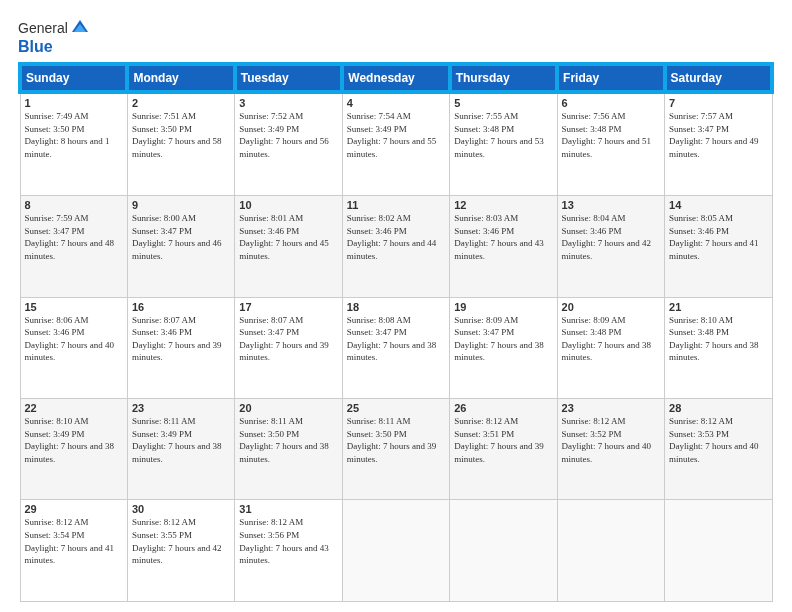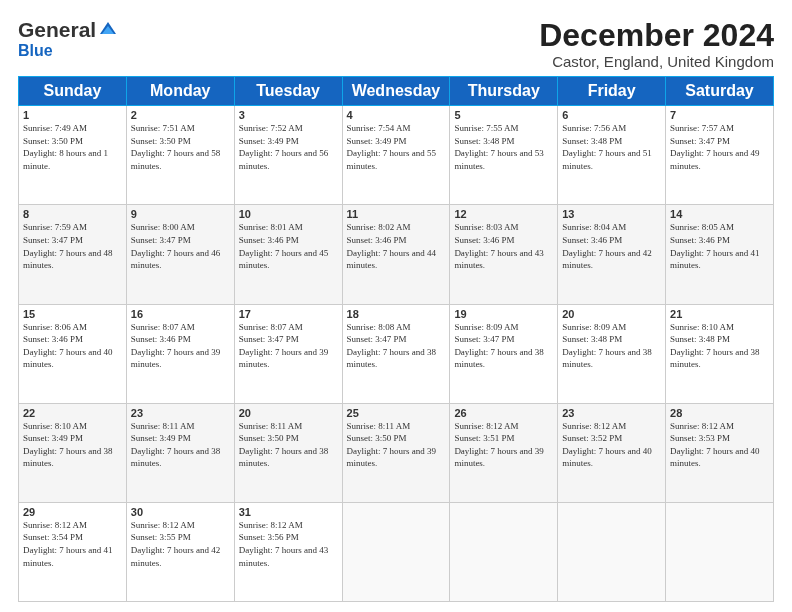--- a/index.html
+++ b/index.html
@@ -26,22 +26,22 @@
     .logo {
       display: flex;
       flex-direction: column;
       align-items: flex-start;
     }
     .logo-text {
       display: flex;
       align-items: center;
     }
     .logo-general {
-      font-size: 21px;
-      font-weight: bold;
+      font-size: 14px;
+      font-weight: normal;
       color: #333;
     }
     .logo-blue {
       font-size: 16px;
       font-weight: bold;
       color: #1565c0;
     }
     .logo-icon {
       width: 20px;
       height: 20px;
@@ -62,25 +62,25 @@
     }
     .calendar {
       flex: 1;
       border-collapse: collapse;
       width: 100%;
       table-layout: fixed;
     }
     .calendar th {
       background-color: #1565c0;
       color: #fff;
-      font-size: 16px;
+      font-size: 12px;
       font-weight: bold;
       padding: 5px 4px;
-      text-align: center;
-      border: 1px solid #0ea5e9;
+      text-align: left;
+      border: 4px solid #0ea5e9;
     }
     .calendar td {
       border: 1px solid #ccc;
       vertical-align: top;
       padding: 3px 4px;
       font-size: 9.5px;
       color: #333;
       background: #fff;
     }
     .calendar tr:nth-child(even) td {
@@ -112,24 +112,20 @@
   <div class="header">
     <div class="logo">
       <div class="logo-text">
         <span class="logo-general">General</span>
         <svg class="logo-icon" viewBox="0 0 20 20">
           <polygon points="10,2 18,14 2,14" fill="#1565c0"></polygon>
           <polygon points="10,6 16,14 4,14" fill="#42a5f5"></polygon>
         </svg>
       </div>
       <span class="logo-blue">Blue</span>
-    </div>
-    <div class="title-block">
-      <div class="month-title">December 2024</div>
-      <div class="location">Castor, England, United Kingdom</div>
     </div>
   </div>
 
   <table class="calendar">
     <thead>
       <tr>
         <th>Sunday</th>
         <th>Monday</th>
         <th>Tuesday</th>
         <th>Wednesday</th>

